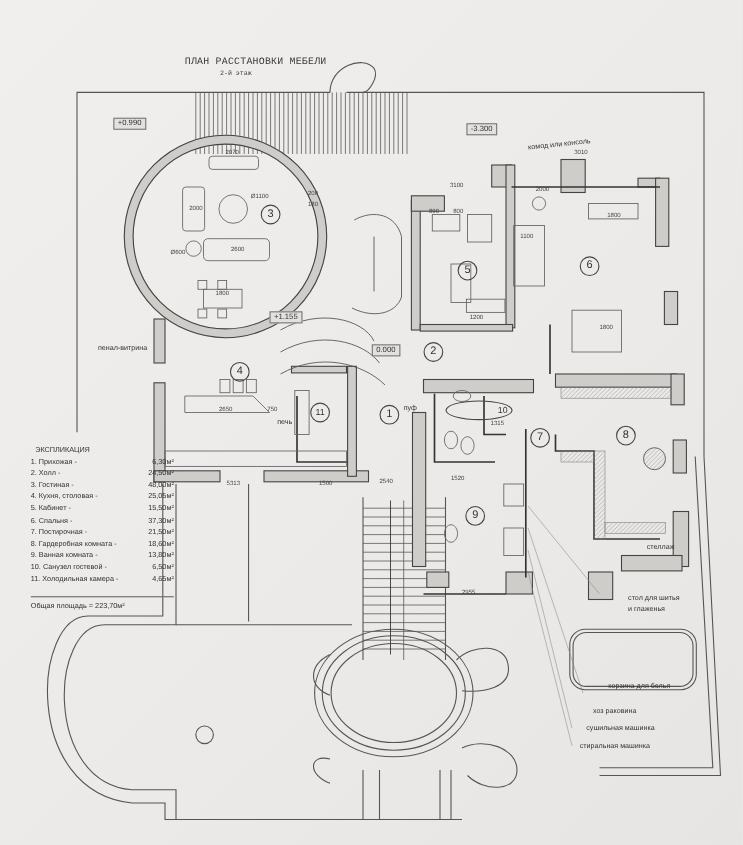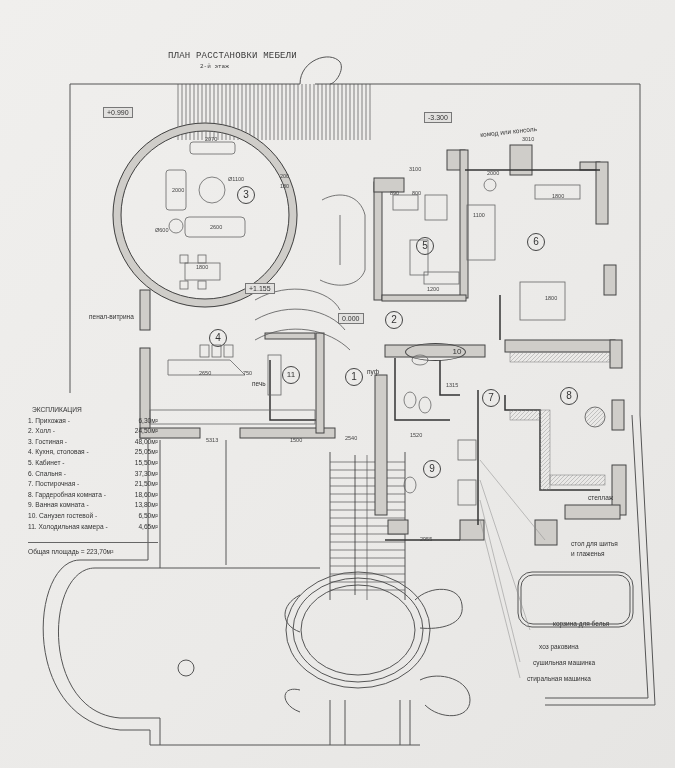--- a/index.html
+++ b/index.html
@@ -263,21 +263,21 @@
 <div class="lvl" style="left:424px;top:112px;">-3.300</div>
 <div class="lvl" style="left:245px;top:283px;">+1.155</div>
 <div class="lvl" style="left:338px;top:313px;">0.000</div>
 
 <div class="room" style="left:237px;top:186px;">3</div>
 <div class="room" style="left:209px;top:329px;">4</div>
 <div class="room" style="left:385px;top:311px;">2</div>
 <div class="room" style="left:416px;top:237px;">5</div>
 <div class="room" style="left:527px;top:233px;">6</div>
 <div class="room" style="left:345px;top:368px;">1</div>
-<div class="room" style="left:405px;top:343px;font-size:8px;padding-left:43px;">10</div>
+<div class="room" style="left:405px;top:364px;font-size:8px;padding-left:43px;">10</div>
 <div class="room" style="left:282px;top:366px;font-size:8px;">11</div>
 <div class="room" style="left:482px;top:389px;">7</div>
 <div class="room" style="left:560px;top:387px;">8</div>
 <div class="room" style="left:423px;top:460px;">9</div>
 
 <div class="note" style="left:480px;top:128px;transform:rotate(-6deg);">комод или консоль</div>
 <div class="note" style="left:89px;top:313px;">пенал-витрина</div>
 <div class="note" style="left:252px;top:380px;">печь</div>
 <div class="note" style="left:367px;top:368px;">пуф</div>
 <div class="note" style="left:588px;top:494px;">стеллаж</div>

